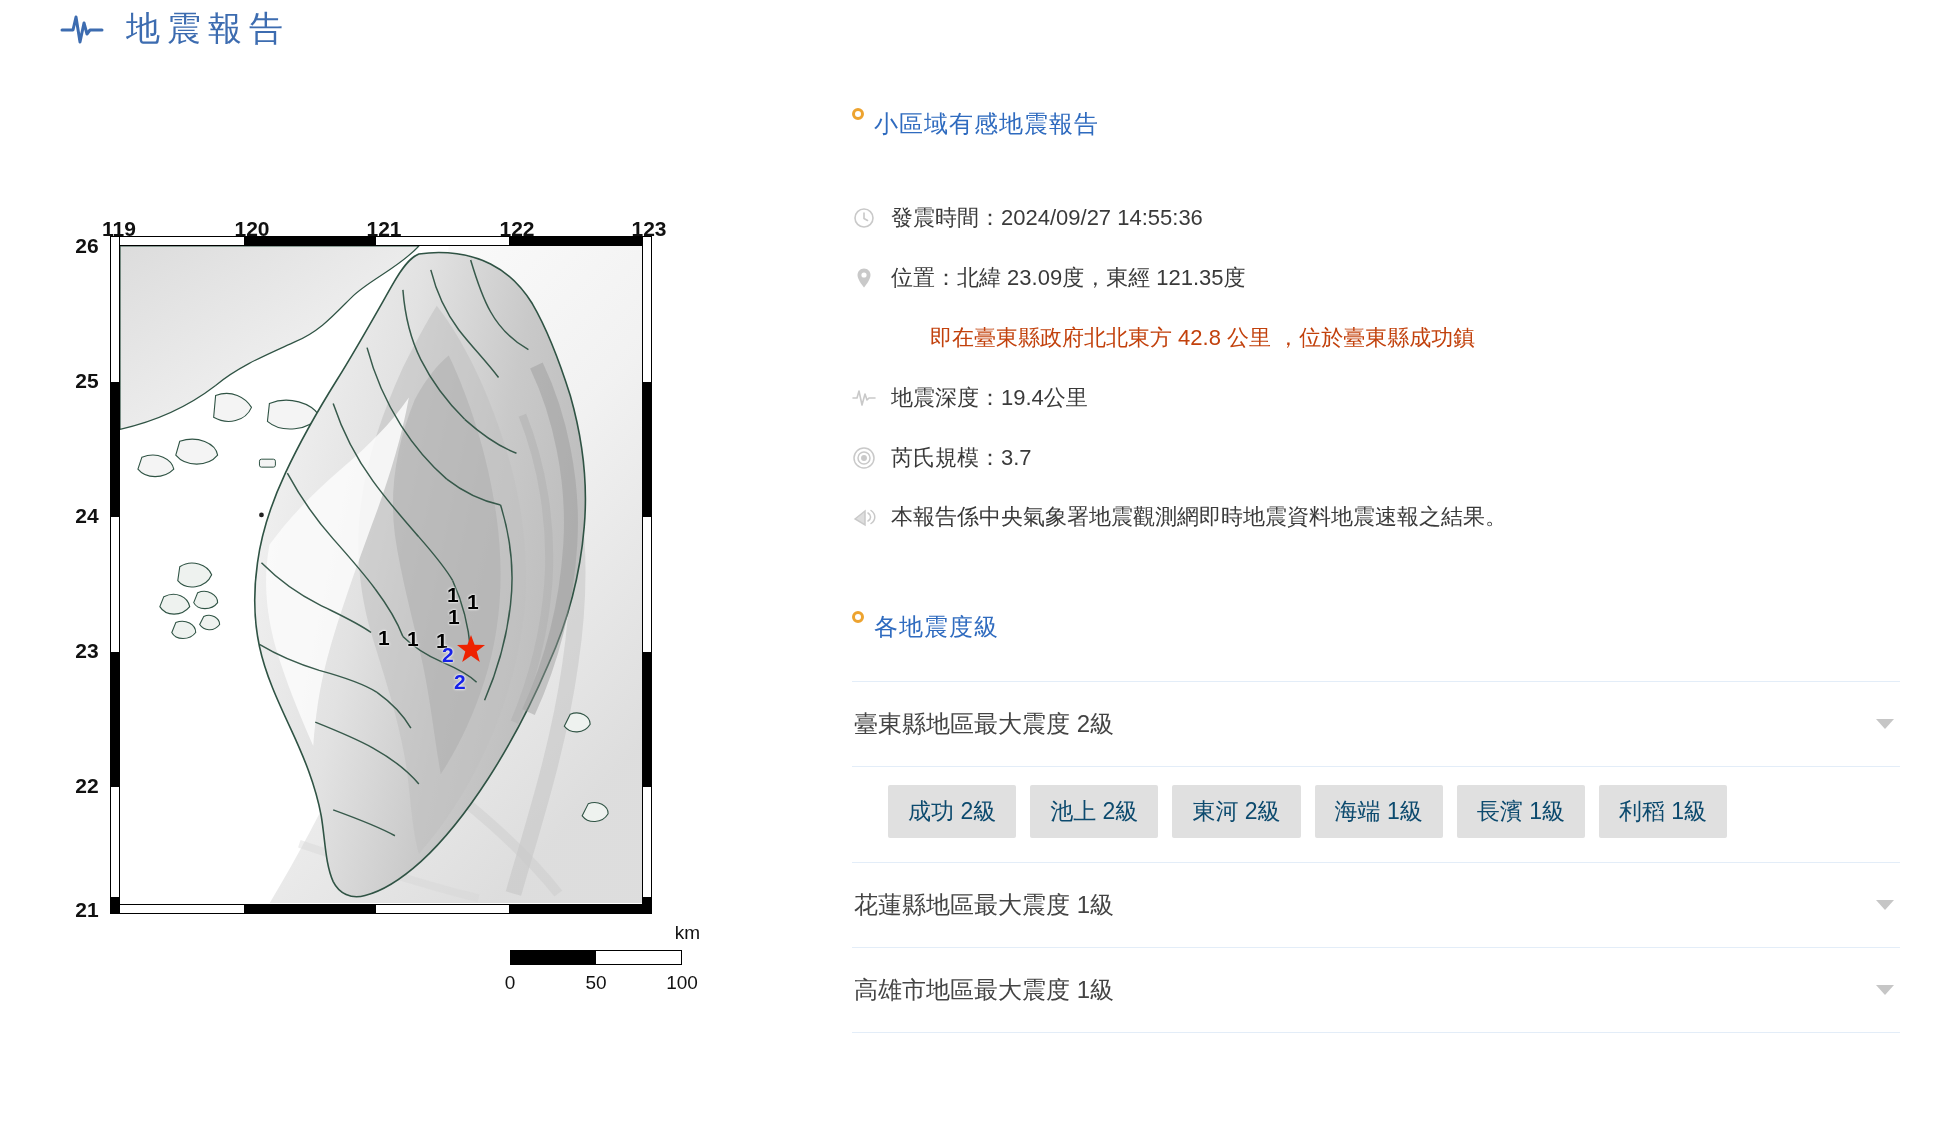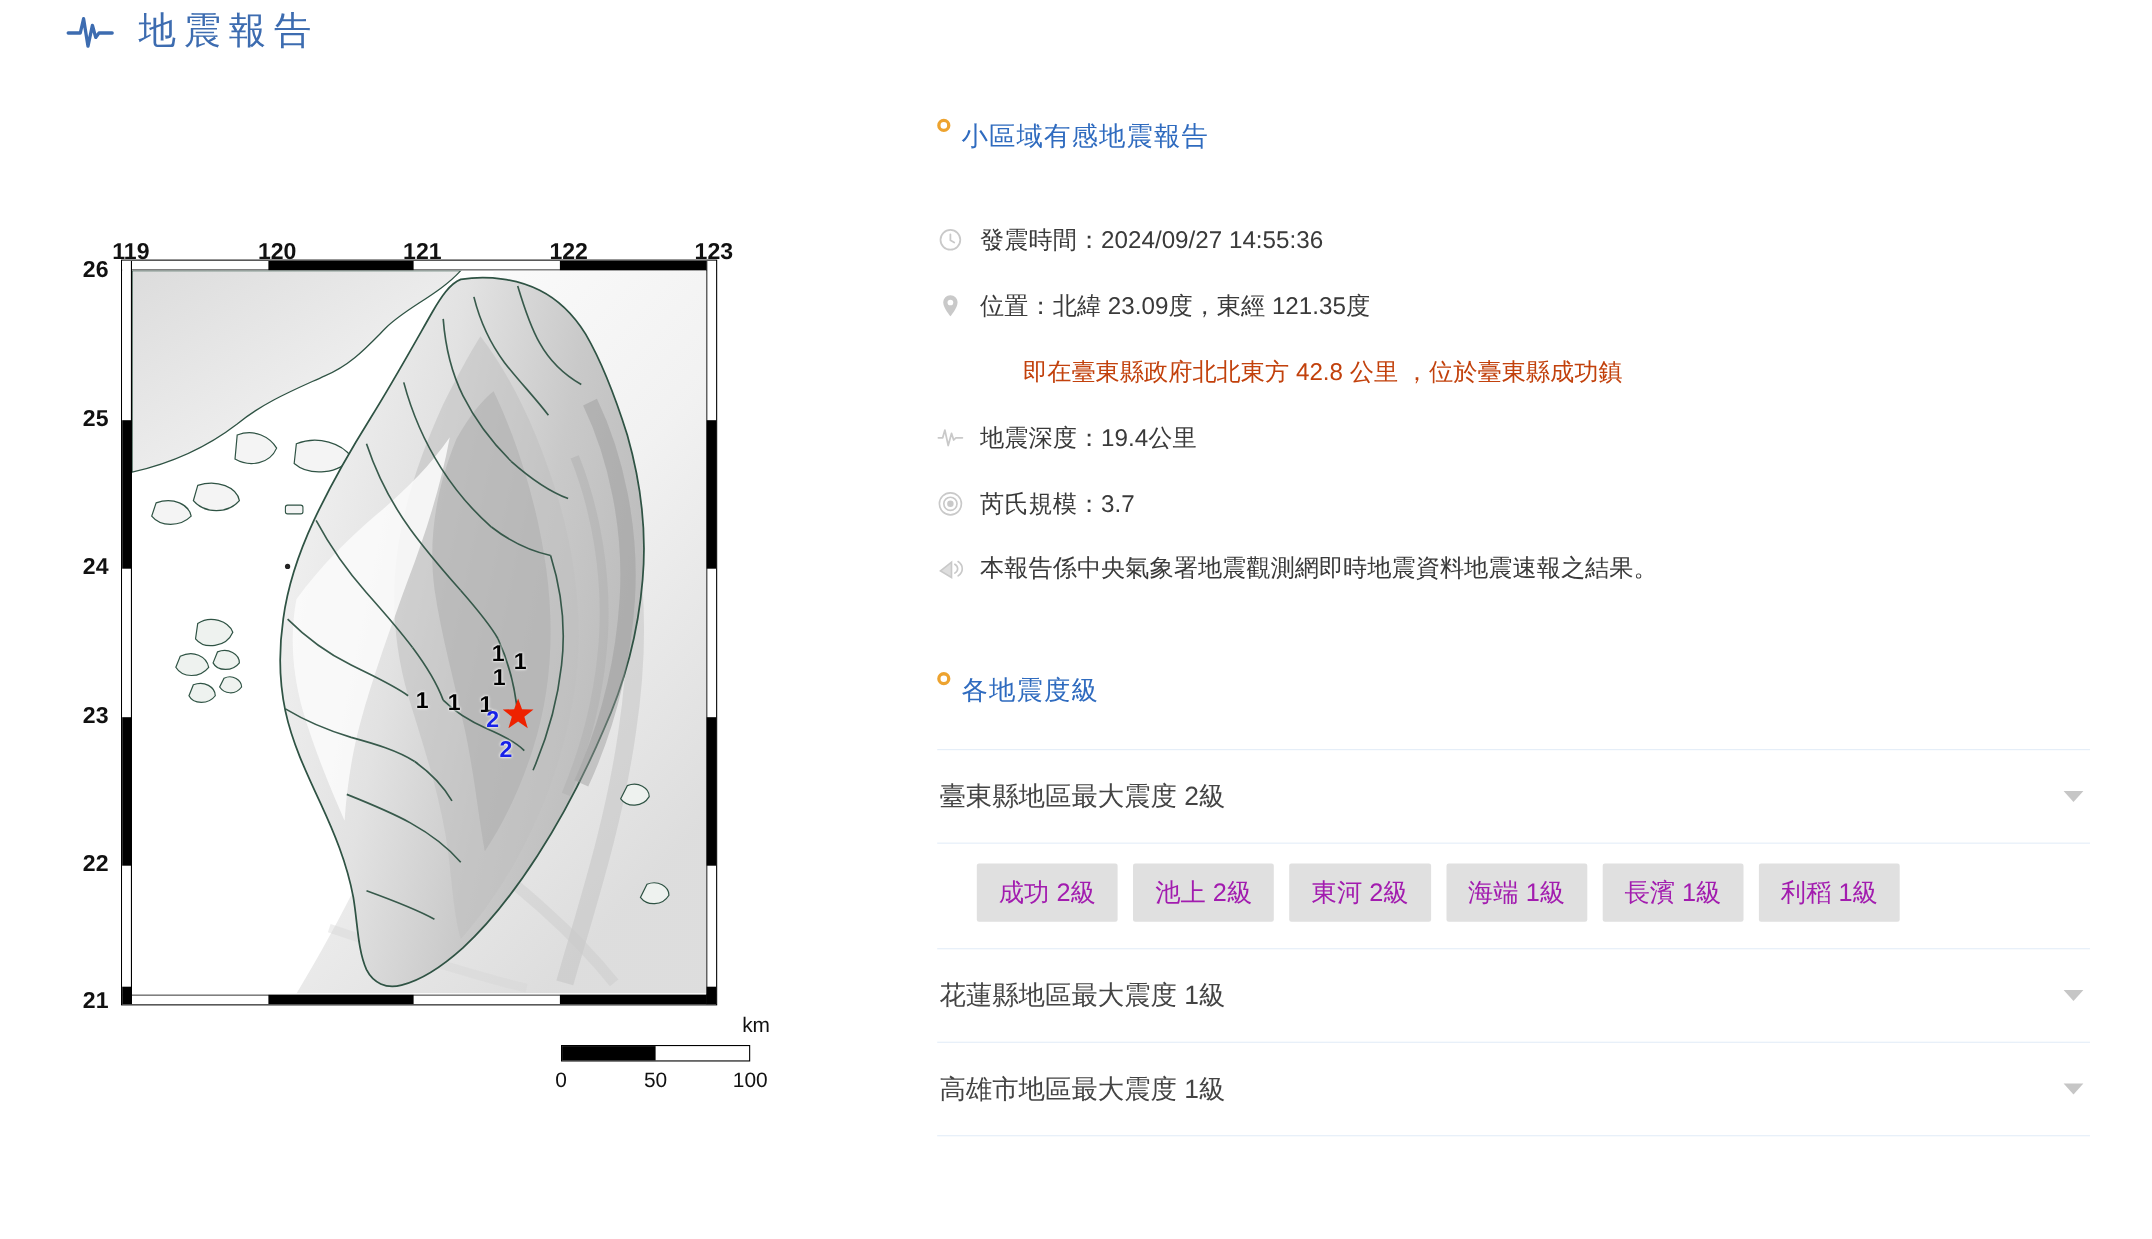--- a/index.html
+++ b/index.html
@@ -88,21 +88,21 @@
   }
   .acc-row:last-child { border-bottom:1px solid #e3edf8; }
   .acc-label { font-size:24px; color:#444; }
   .caret {
     position:absolute; right: 6px; top: 50%; transform: translateY(-50%);
     width:0;height:0; border-left:9px solid transparent; border-right:9px solid transparent;
     border-top:10px solid #c6c6c6;
   }
   .chips { display:flex; flex-wrap:wrap; gap: 14px; padding: 18px 0 24px 36px; }
   .chip {
-    background:#e0e0e0; color:#a21caf; font-size:23px;
+    background:#e0e0e0; color:#0c4a6e; font-size:23px;
     padding: 11px 20px; border-radius:2px; white-space:nowrap;
   }
   .acc-body { border-top:1px solid #e3edf8; }
 </style>
 </head>
 <body>
 
 <div id="page">
 
   <div class="app-header">

